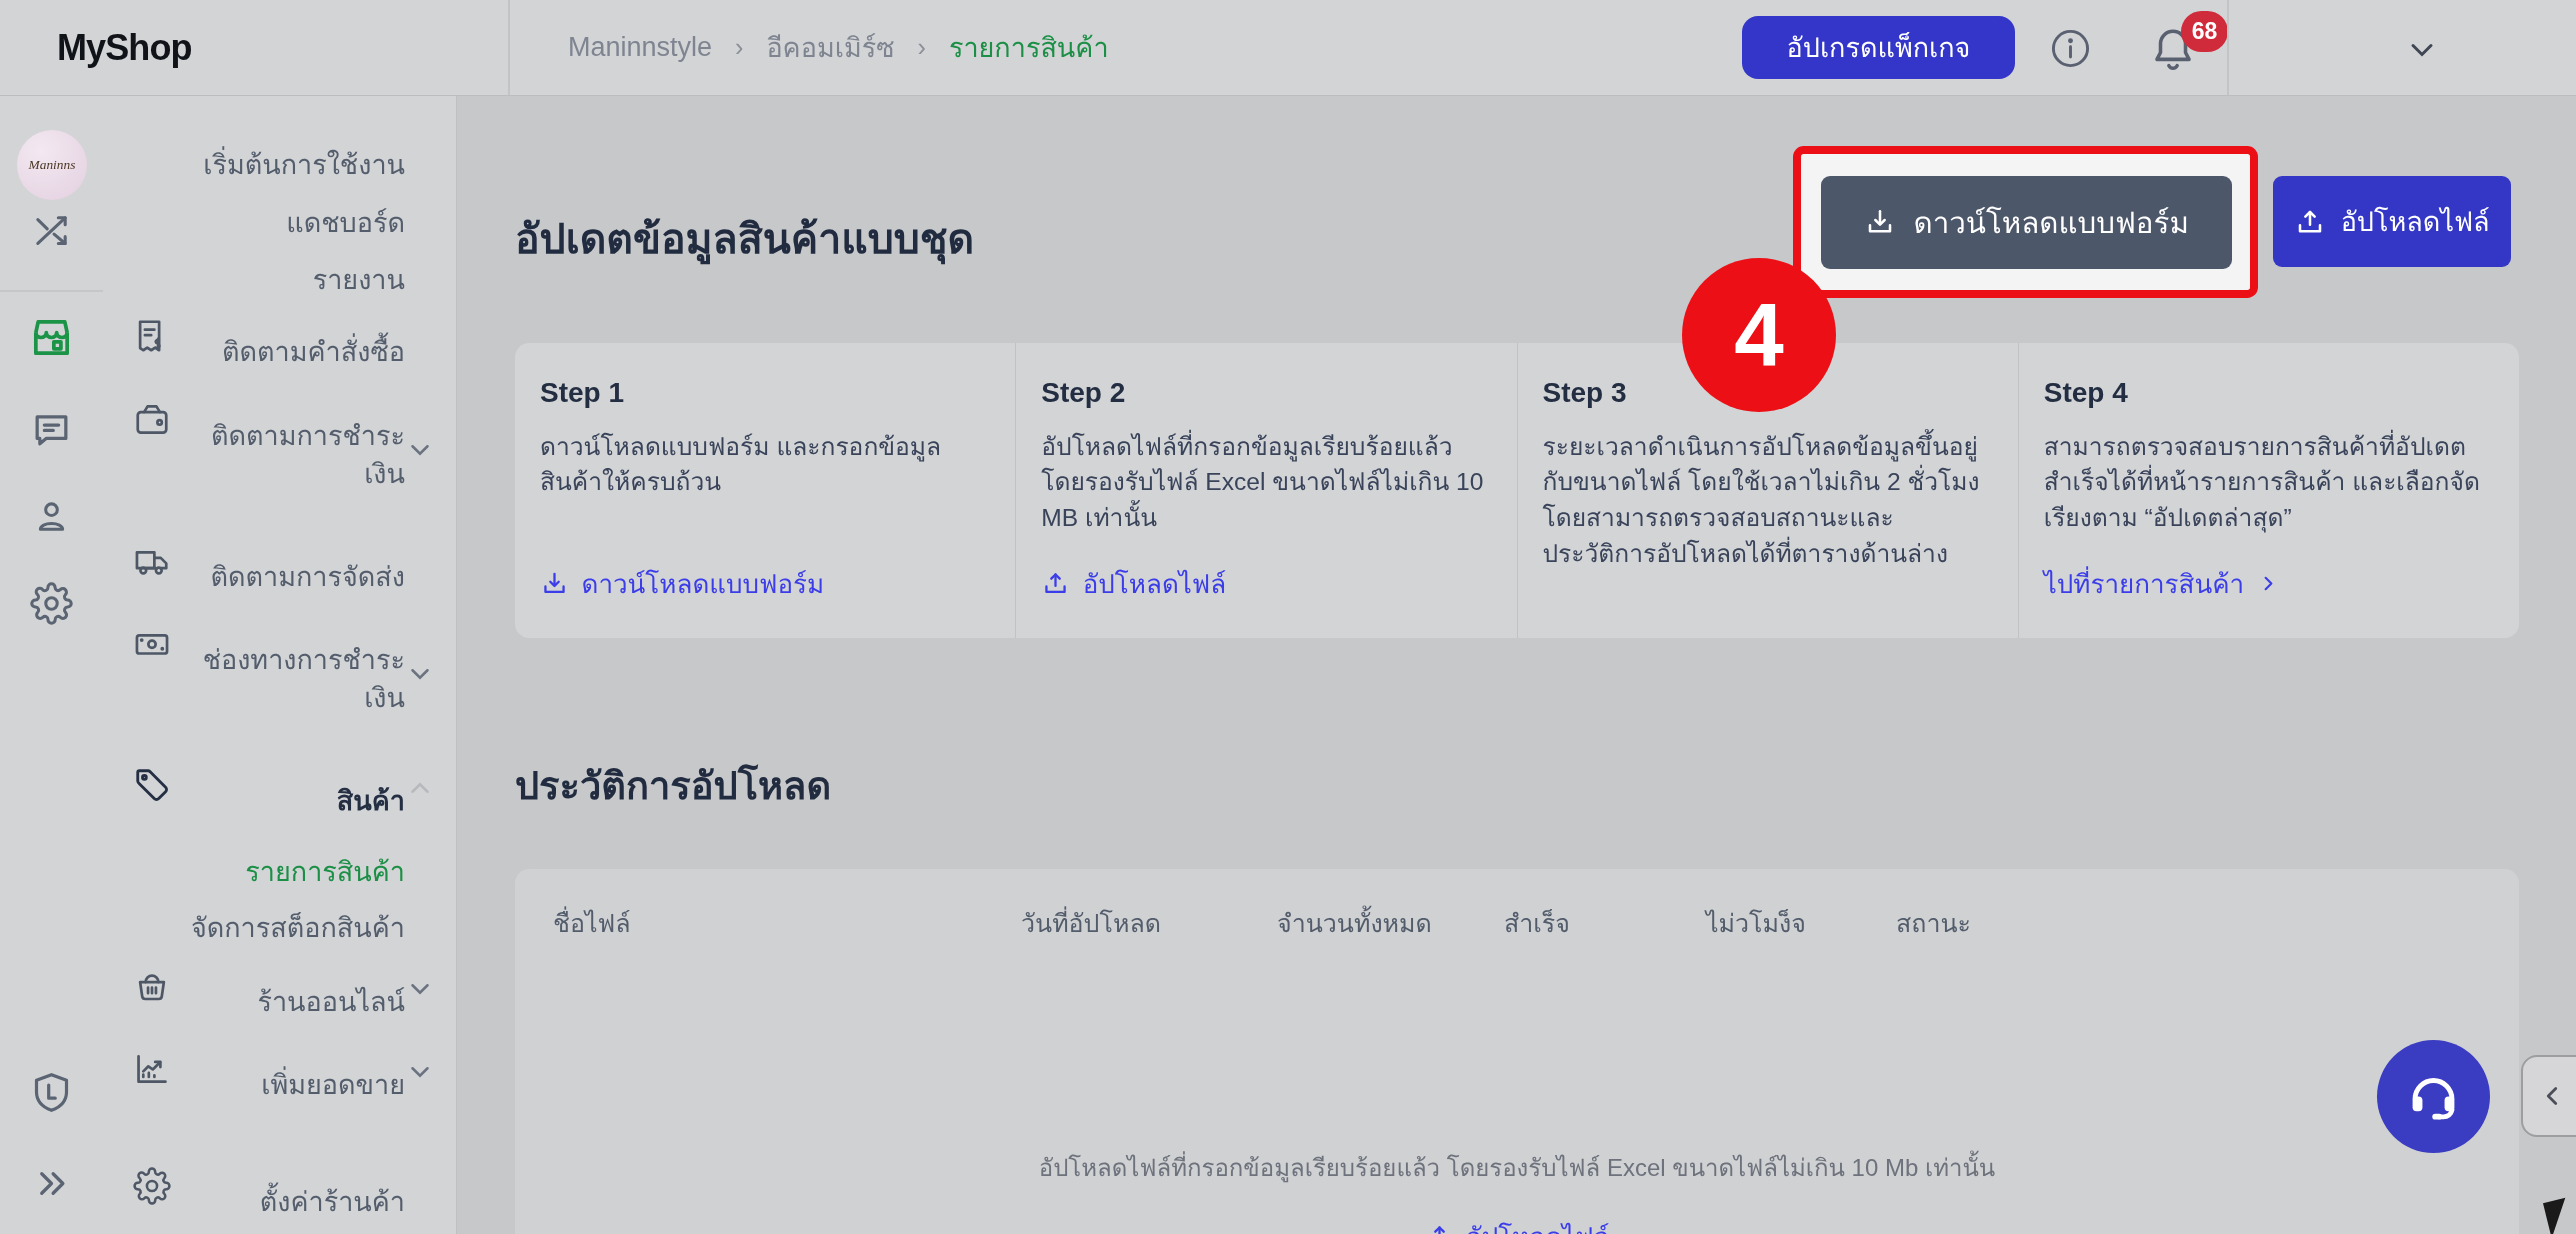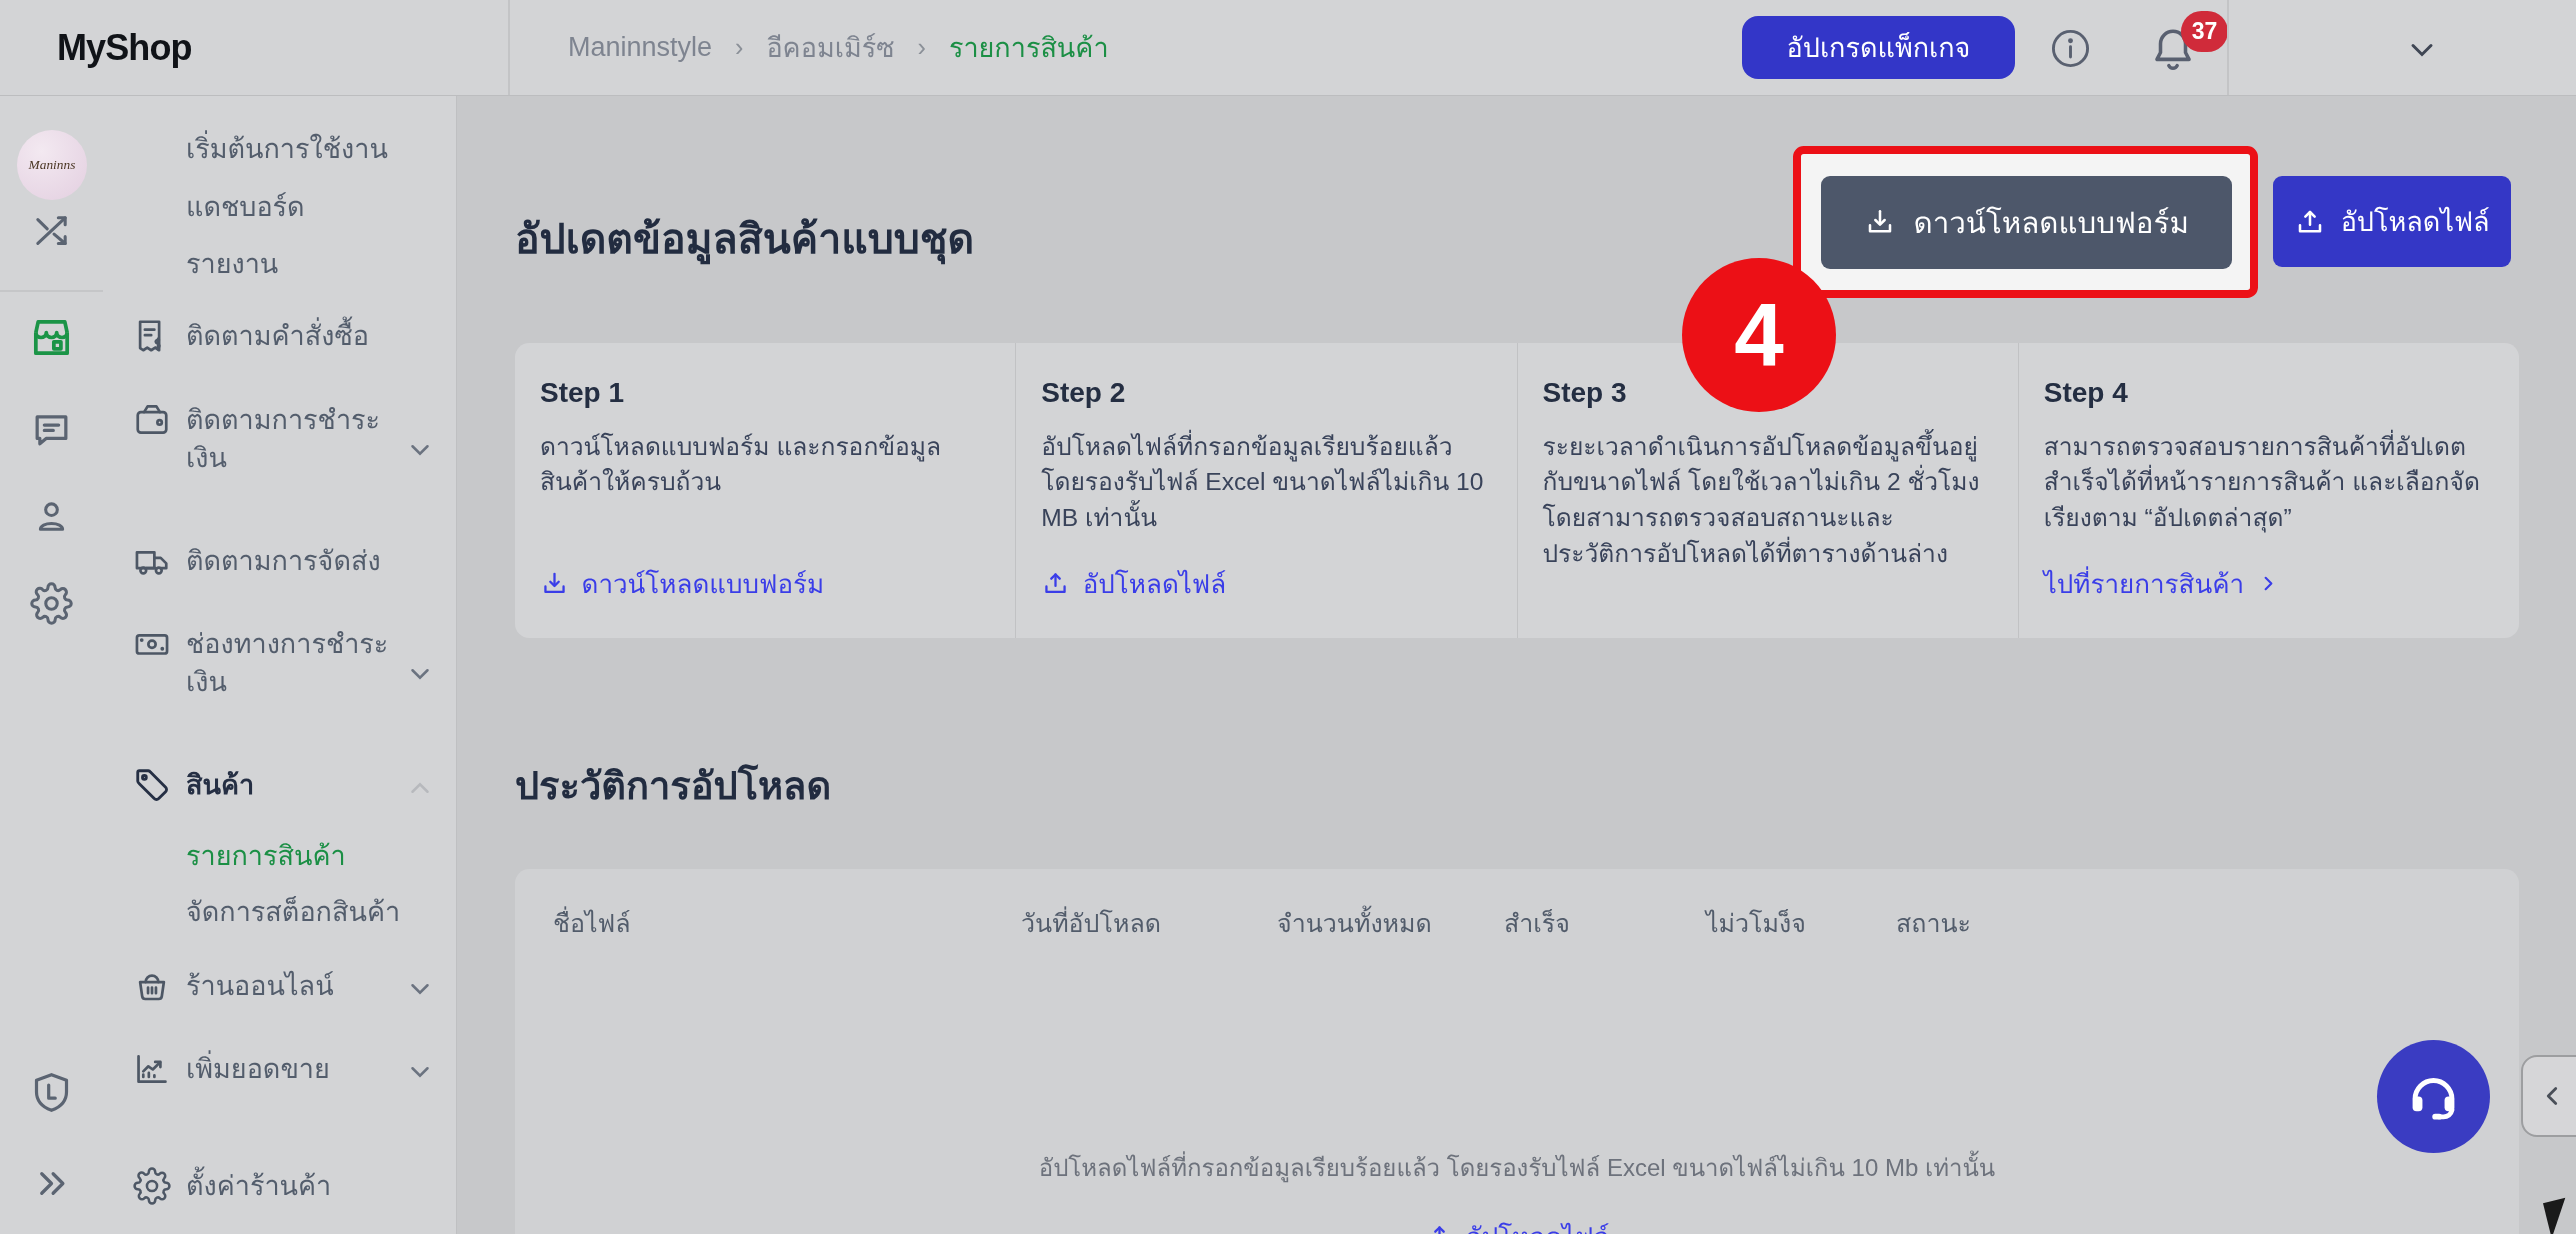--- a/index.html
+++ b/index.html
@@ -37,21 +37,21 @@
           align-items:center;justify-content:center;overflow:hidden;}
   .avatar span{font-family:"Liberation Serif",serif;font-style:italic;font-size:13.4px;color:#4a3623;}
   .rail-divider{position:absolute;left:0;top:195px;width:103px;height:1.8px;background:#c5c6c8;}
 
   
   .menu{position:absolute;left:103px;top:95px;width:353px;height:1140px;background:#d3d4d6;
         border-right:1.8px solid #bfc0c2;z-index:10;}
   .mitem{position:absolute;left:0;width:353px;display:flex;align-items:flex-start;
          font-size:27px;color:#535d6c;cursor:pointer;}
   .mitem .micon{position:absolute;left:29.5px;top:0;width:38px;height:38px;color:#4d5765;}
-  .mitem .mlabel{position:absolute;left:83px;top:1px;width:219px;line-height:1.4;}
+  .mitem .mlabel{position:absolute;left:83px;top:17px;width:219px;line-height:1.4;text-align:right;}
   .mitem .mchev{position:absolute;left:302px;top:7.2px;width:30px;height:30px;color:#6b7380;}
   .mitem.active-section{color:#252f44;font-weight:bold;}
   .mitem.active-section .micon{color:#252f44;}
   .mitem.active-section .mchev{color:#b7b9bd;}
   .mitem.sub .mlabel{font-weight:normal;}
   .mitem.sub-active .mlabel{color:#1b8f45;}
 
   
   .main-title{position:absolute;left:515px;top:179px;font-size:41px;font-weight:bold;color:#222c40;}
 
@@ -123,21 +123,21 @@
           <path d="M12 11v6" stroke-linecap="round"></path>
           <circle cx="12" cy="7.5" r="0.6" fill="currentColor"></circle>
         </svg>
     </span>
     <span class="bell-wrap">
       <svg viewBox="0 0 24 24" fill="none" stroke="currentColor" stroke-width="1.7" stroke-linejoin="round">
           <path d="M12 3a6 6 0 0 0-6 6v4.2L4.3 16.5h15.4L18 13.2V9a6 6 0 0 0-6-6z"></path>
           <path d="M10 19.5a2.2 2.2 0 0 0 4 0" stroke-linecap="round"></path>
         </svg>
     </span>
-    <span class="badge">37</span>
+    <span class="badge">68</span>
     <div class="vdiv d2"></div>
     <span class="icon-chevron-top">
       <svg viewBox="0 0 24 24" fill="none" stroke="currentColor" stroke-width="2" stroke-linecap="round">
           <path d="M6 9l6 6 6-6"></path>
         </svg>
     </span>
   </div>
 
   <div class="rail">
     <div class="avatar">

